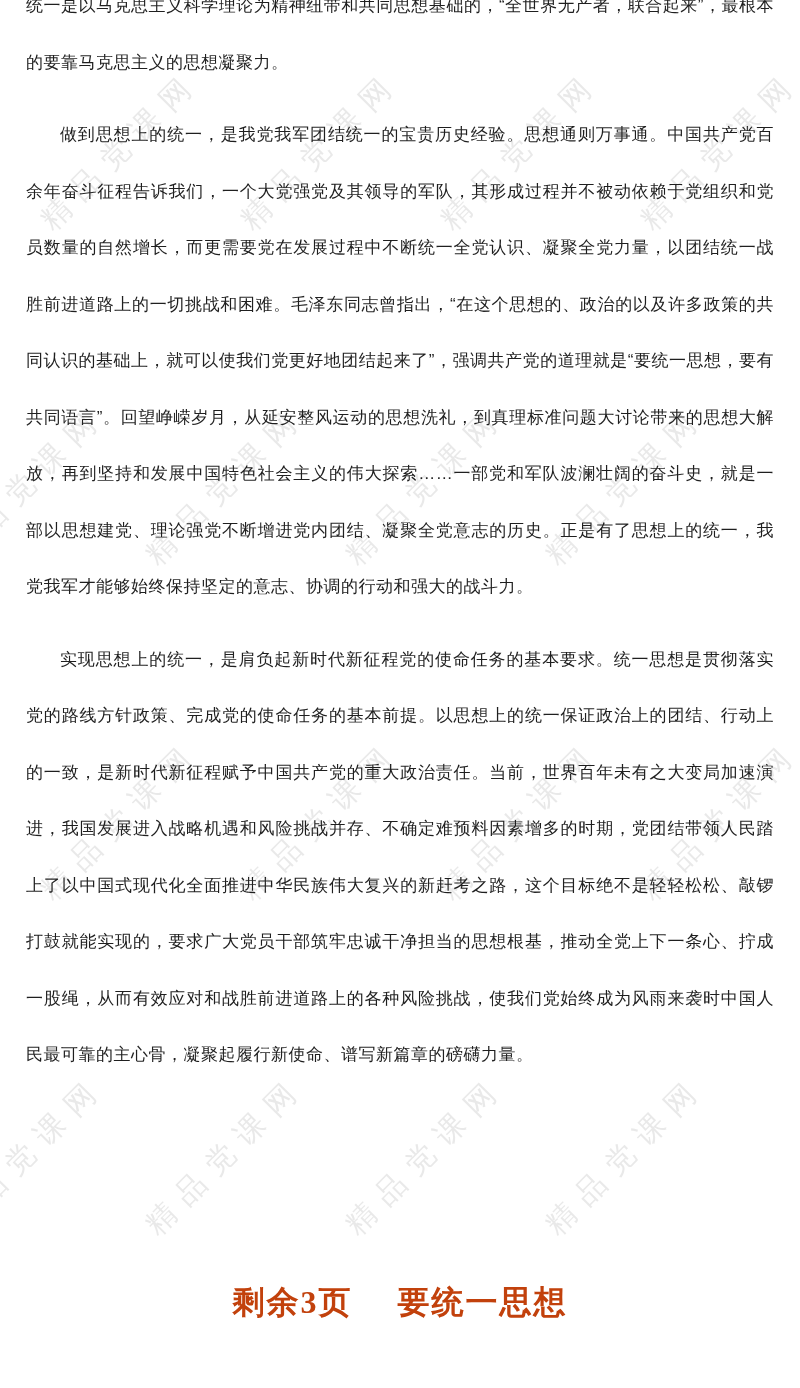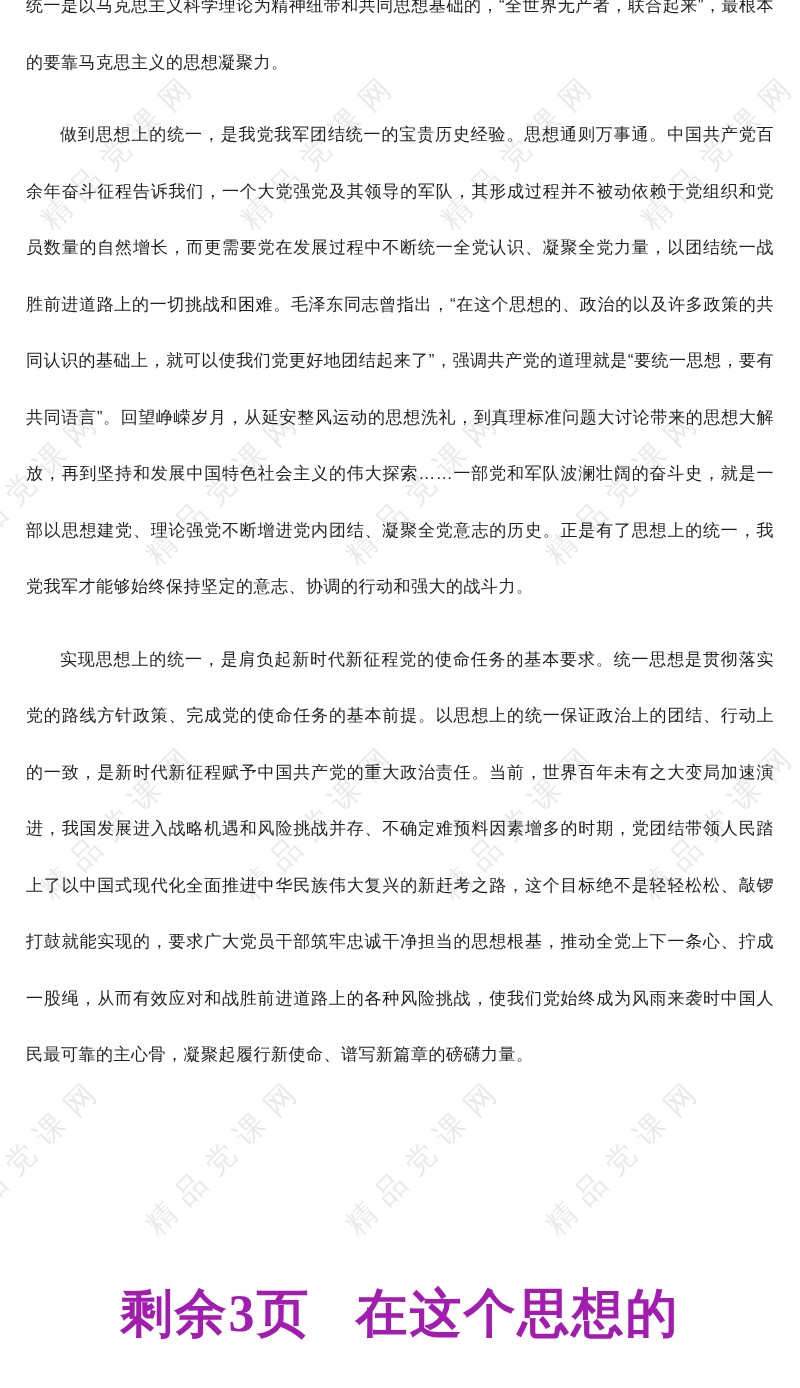--- a/index.html
+++ b/index.html
@@ -51,23 +51,23 @@
     left: 0;
     right: 0;
     top: 1283px;
     z-index: 1;
     display: flex;
     justify-content: center;
     align-items: baseline;
     column-gap: 45px;
     font-family: "Liberation Serif", serif;
     font-weight: bold;
-    font-size: 52px;
+    font-size: 32px;
     line-height: 1.2;
-    color: #a21caf;
+    color: #c2410c;
     letter-spacing: 2px;
   }
 </style>
 </head>
 <body>
 
 <div class="page">
 
   <div class="watermark-layer">
 
@@ -93,16 +93,16 @@
   </div>
 
   <div class="content">
     <p>统一是以马克思主义科学理论为精神纽带和共同思想基础的，“全世界无产者，联合起来”，最根本的要靠马克思主义的思想凝聚力。</p>
     <p class="indent">做到思想上的统一，是我党我军团结统一的宝贵历史经验。思想通则万事通。中国共产党百余年奋斗征程告诉我们，一个大党强党及其领导的军队，其形成过程并不被动依赖于党组织和党员数量的自然增长，而更需要党在发展过程中不断统一全党认识、凝聚全党力量，以团结统一战胜前进道路上的一切挑战和困难。毛泽东同志曾指出，“在这个思想的、政治的以及许多政策的共同认识的基础上，就可以使我们党更好地团结起来了”，强调共产党的道理就是“要统一思想，要有共同语言”。回望峥嵘岁月，从延安整风运动的思想洗礼，到真理标准问题大讨论带来的思想大解放，再到坚持和发展中国特色社会主义的伟大探索……一部党和军队波澜壮阔的奋斗史，就是一部以思想建党、理论强党不断增进党内团结、凝聚全党意志的历史。正是有了思想上的统一，我党我军才能够始终保持坚定的意志、协调的行动和强大的战斗力。</p>
     <p class="indent">实现思想上的统一，是肩负起新时代新征程党的使命任务的基本要求。统一思想是贯彻落实党的路线方针政策、完成党的使命任务的基本前提。以思想上的统一保证政治上的团结、行动上的一致，是新时代新征程赋予中国共产党的重大政治责任。当前，世界百年未有之大变局加速演进，我国发展进入战略机遇和风险挑战并存、不确定难预料因素增多的时期，党团结带领人民踏上了以中国式现代化全面推进中华民族伟大复兴的新赶考之路，这个目标绝不是轻轻松松、敲锣打鼓就能实现的，要求广大党员干部筑牢忠诚干净担当的思想根基，推动全党上下一条心、拧成一股绳，从而有效应对和战胜前进道路上的各种风险挑战，使我们党始终成为风雨来袭时中国人民最可靠的主心骨，凝聚起履行新使命、谱写新篇章的磅礴力量。</p>
   </div>
 
   <div class="footer">
     <span>剩余3页</span>
-    <span>在这个思想的</span>
+    <span>要统一思想</span>
   </div>
 
 </div>
 
 </body></html>

